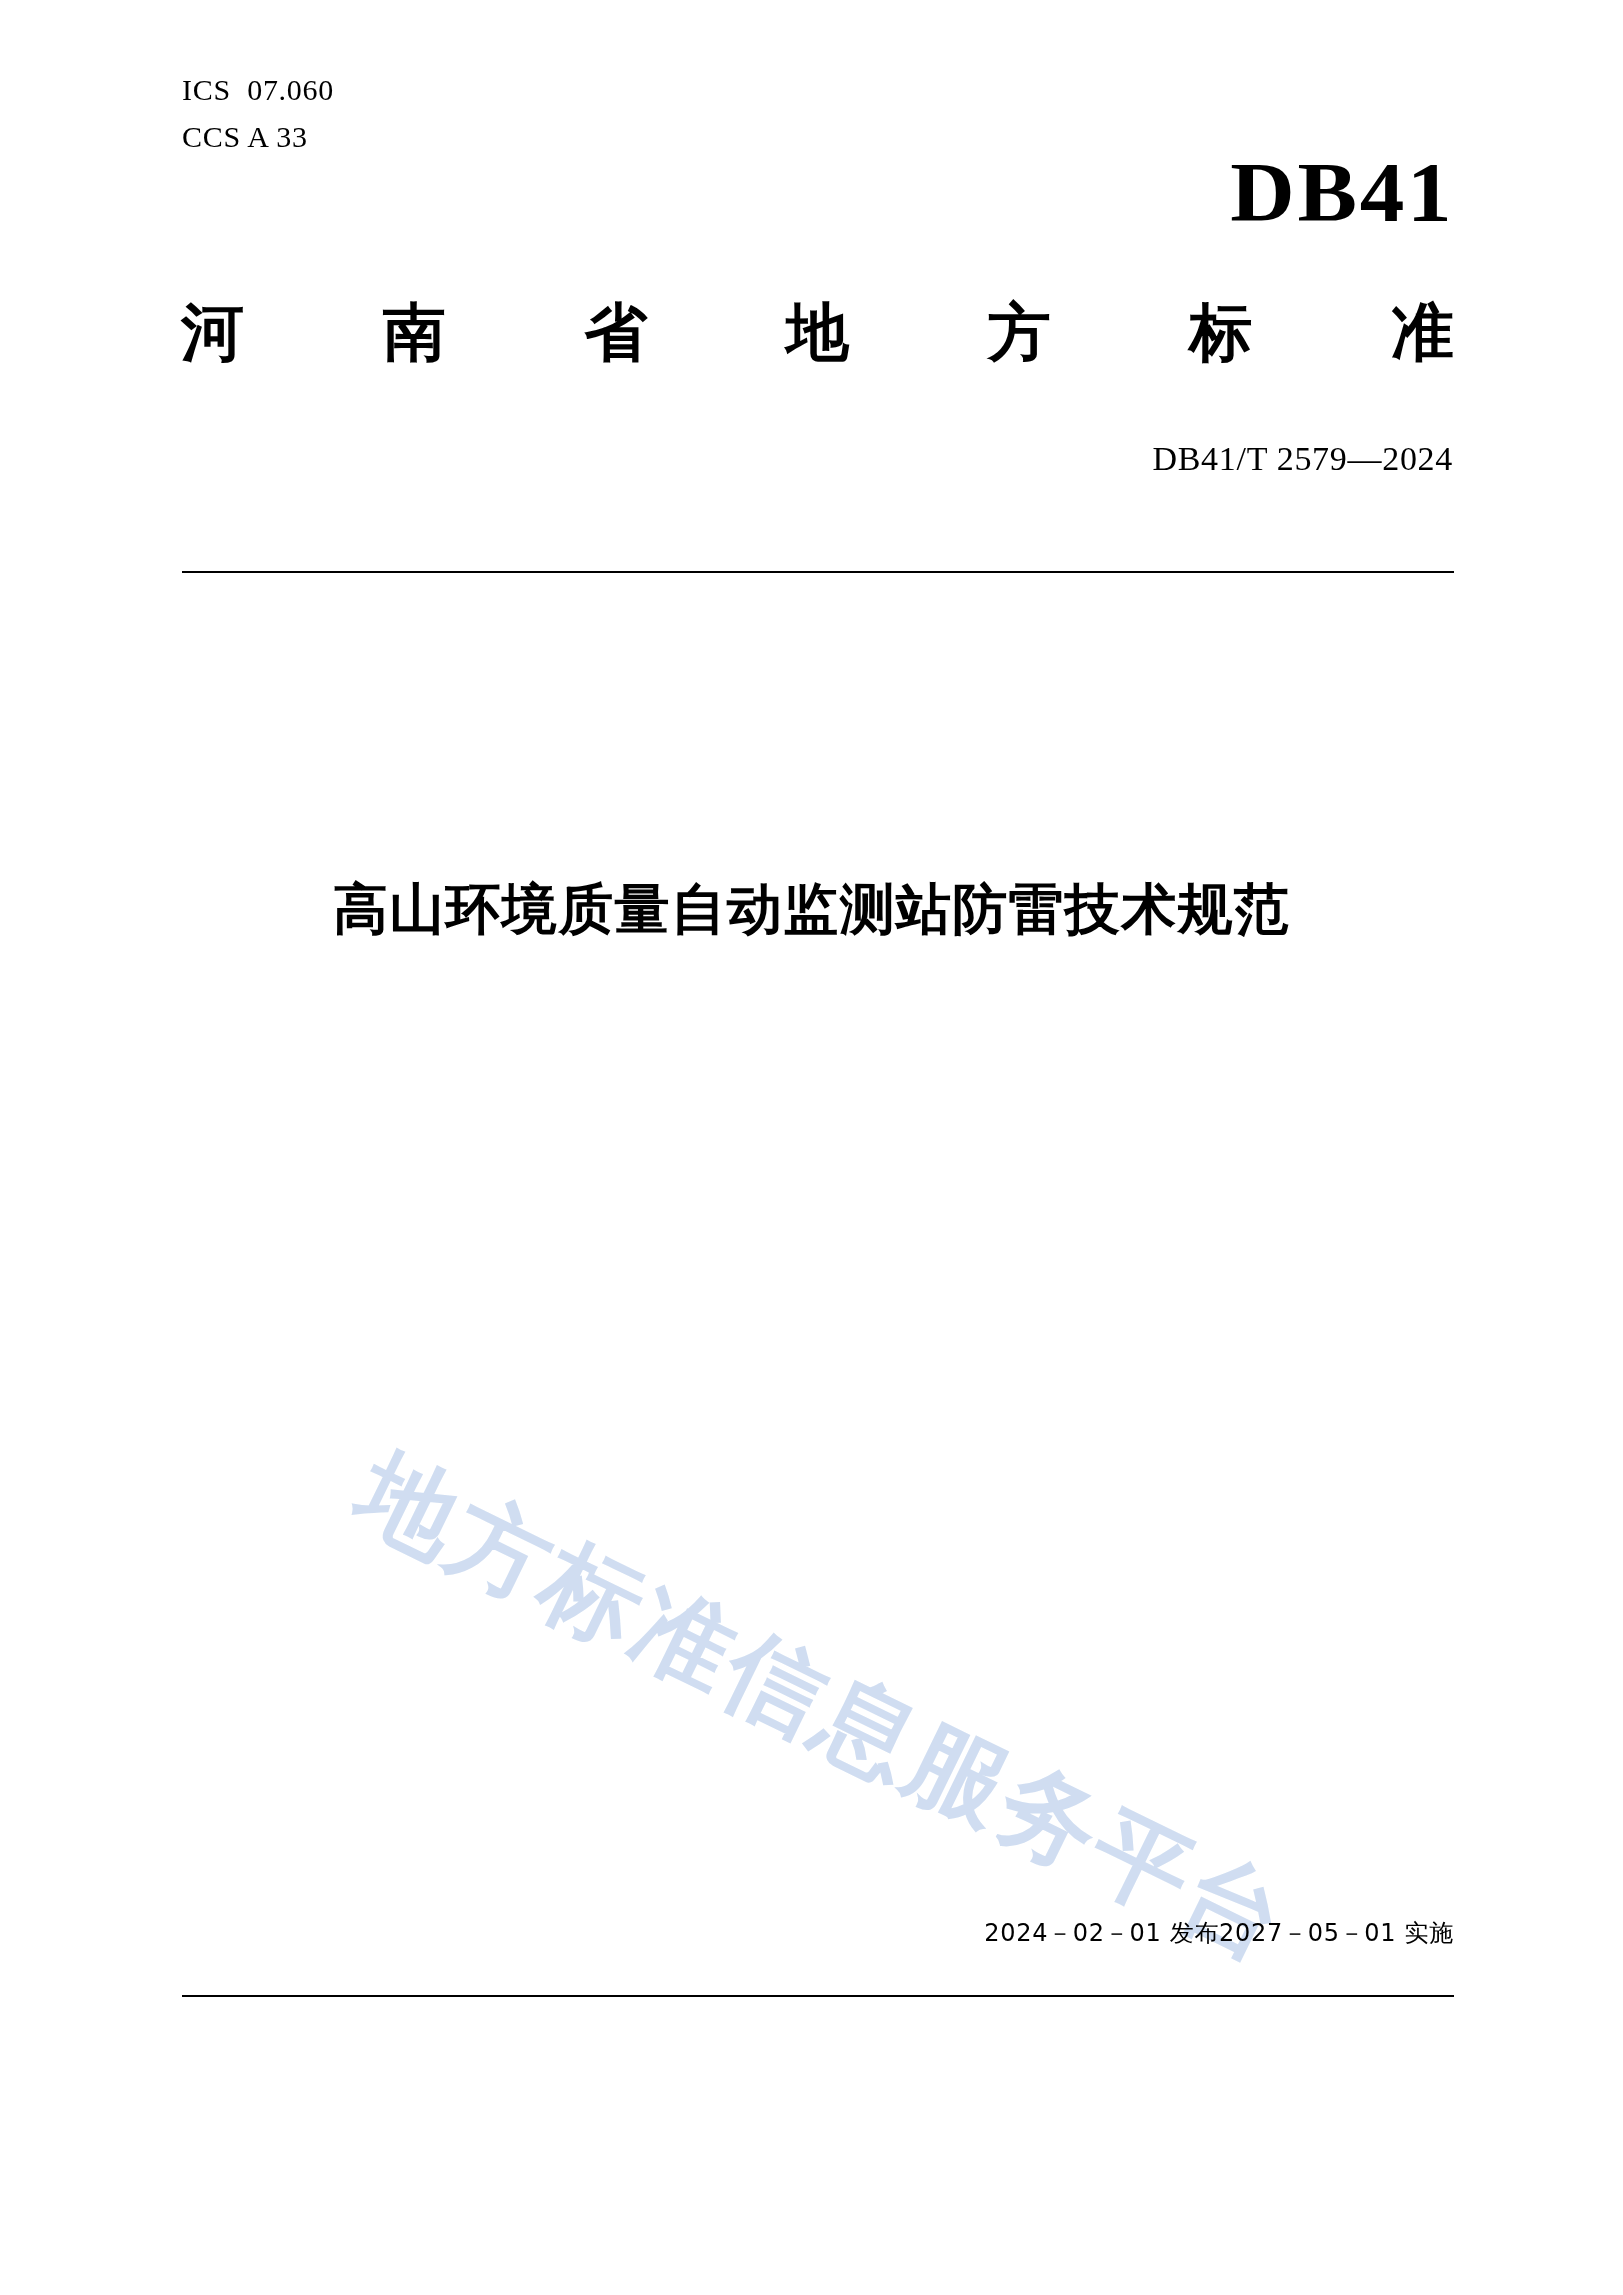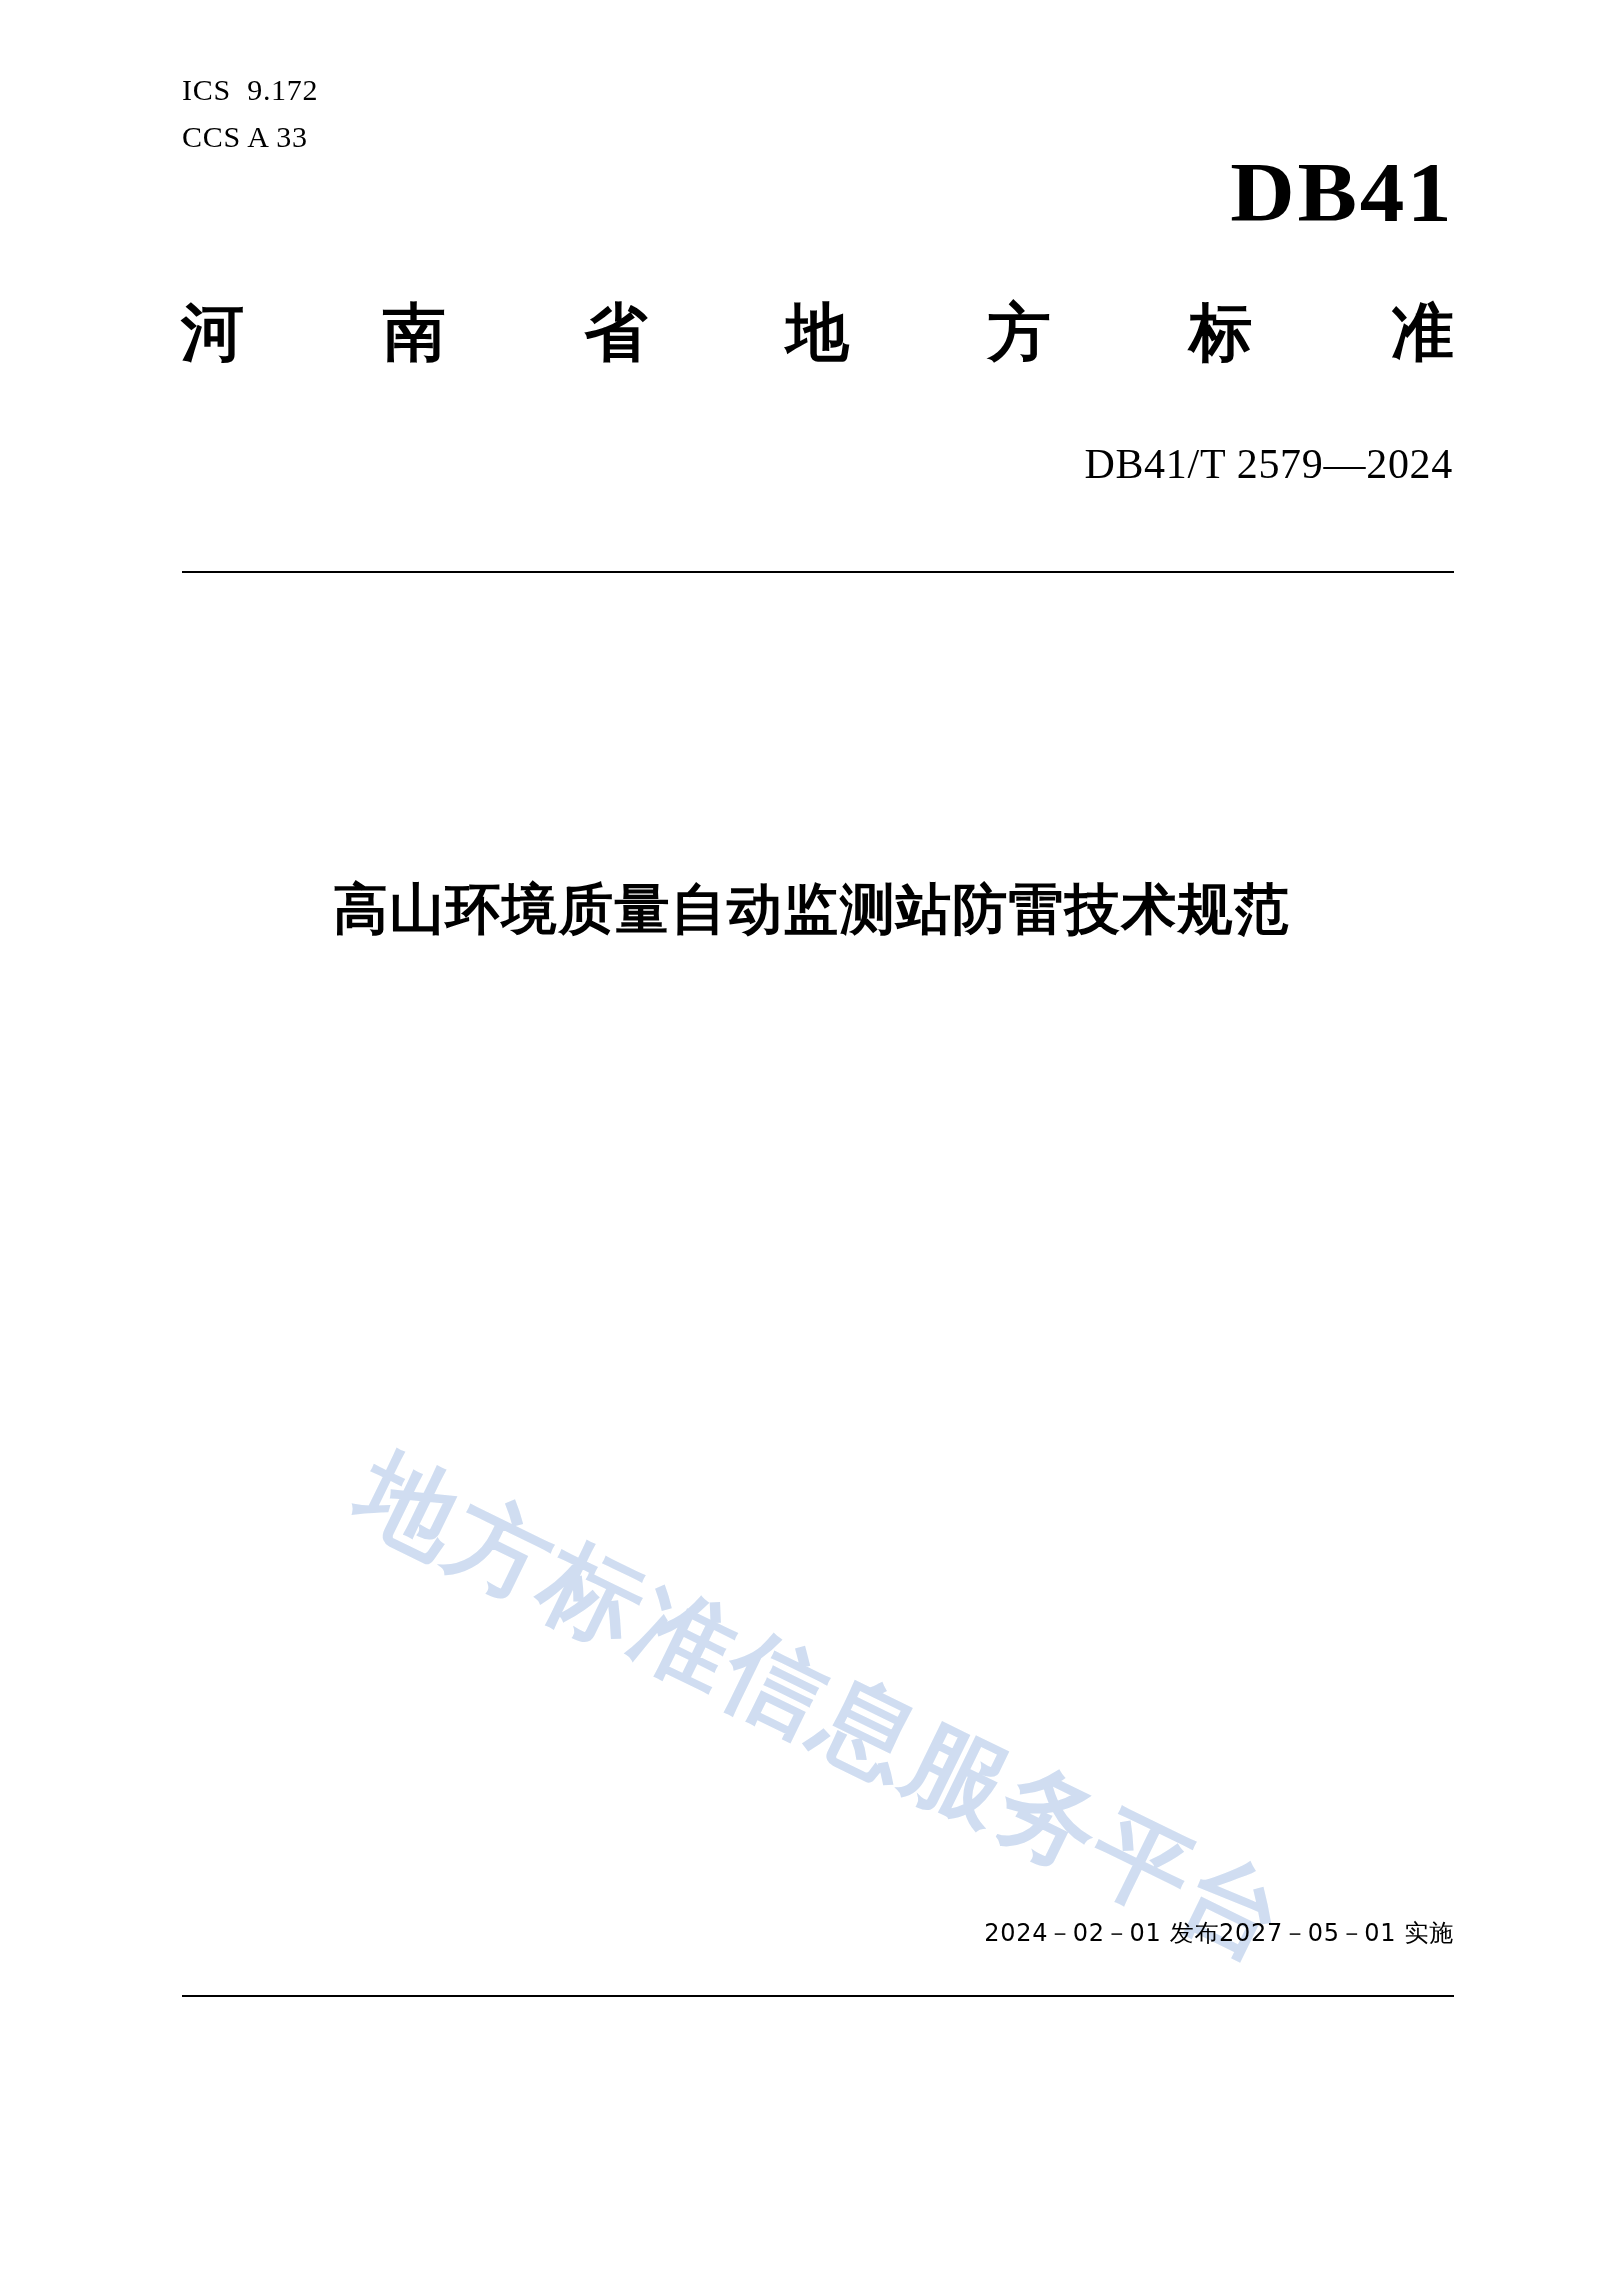--- a/index.html
+++ b/index.html
@@ -62,21 +62,21 @@
     line-height: 1.1;
   }
   .std-title span { display: inline-block; }
 
   
   .std-number {
     position: absolute;
     right: 170px;
     top: 440px;
     font-family: "Liberation Serif", serif;
-    font-size: 42px;
+    font-size: 34px;
     letter-spacing: 0.7px;
   }
 
   
   .rule-top {
     position: absolute;
     left: 182px;
     right: 169px;
     top: 571px;
     border-top: 2.6px solid #000;
@@ -147,21 +147,21 @@
     letter-spacing: 1.3px;
   }
   .publisher .gap { display: inline-block; width: 37px; }
 </style>
 </head>
 <body>
 
 <div class="page">
 
   <div class="codes">
-    <div class="code-line">ICS  9.172</div>
+    <div class="code-line">ICS  07.060</div>
     <div class="code-line">CCS A 33</div>
   </div>
 
   <div class="db-mark">DB41</div>
 
   <div class="std-title">
     <span>河</span>
     <span>南</span>
     <span>省</span>
     <span>地</span>

